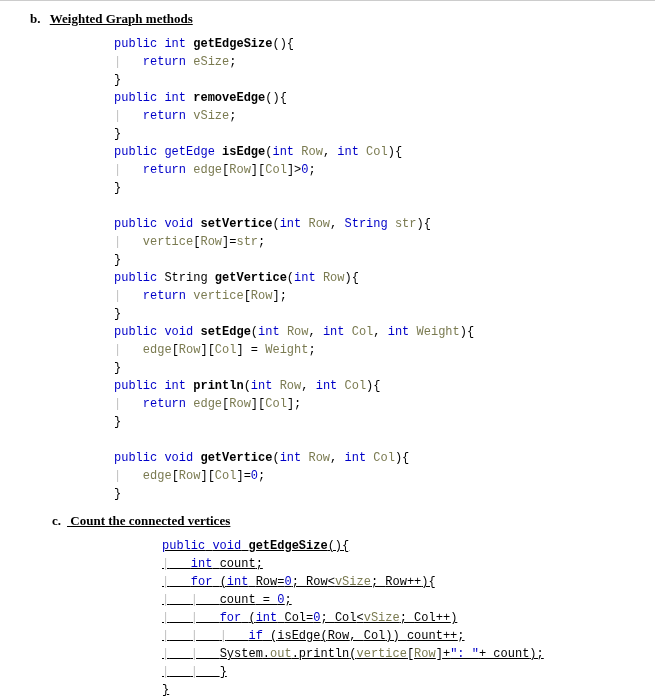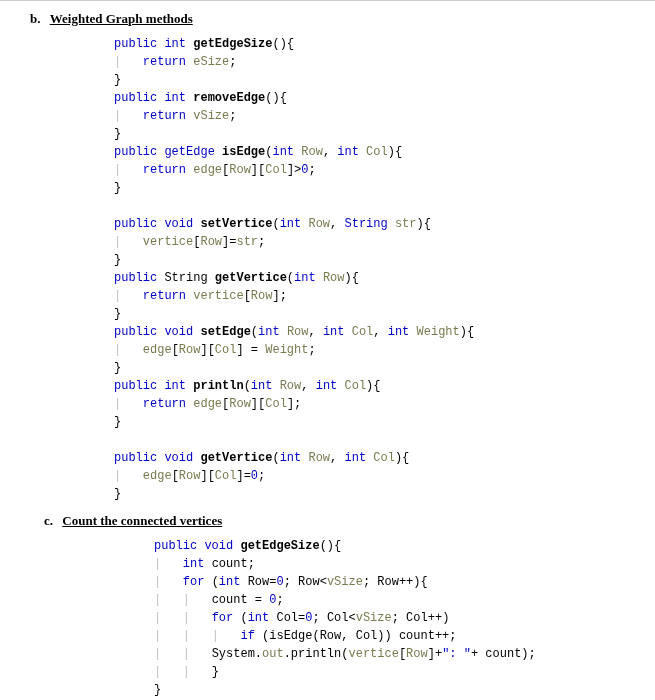--- a/index.html
+++ b/index.html
@@ -52,21 +52,21 @@
     .method-name { color: #000; font-weight: bold; }
     .param-type { color: #0000c8; }
     .param-name { color: #7a7a50; }
     .var { color: #7a7a50; }
     .field-out { color: #7a7a50; }
     .lit-num { color: #0000c8; }
     .lit-str { color: #0000c8; }
     .punct { color: #000; }
     .guide { color: #c0c0c0; }
     .section-b { }
-    .section-c { margin-top: 10px; margin-left: 14px; }
+    .section-c { margin-top: 10px; margin-left: 22px; text-decoration: underline; }
   </style>
 </head>
 <body>
 
 <div class="container">
 
   <div class="section-b">
     <div class="section-header">
       <span class="letter">b.</span>
       <span class="title">Weighted Graph methods</span>

